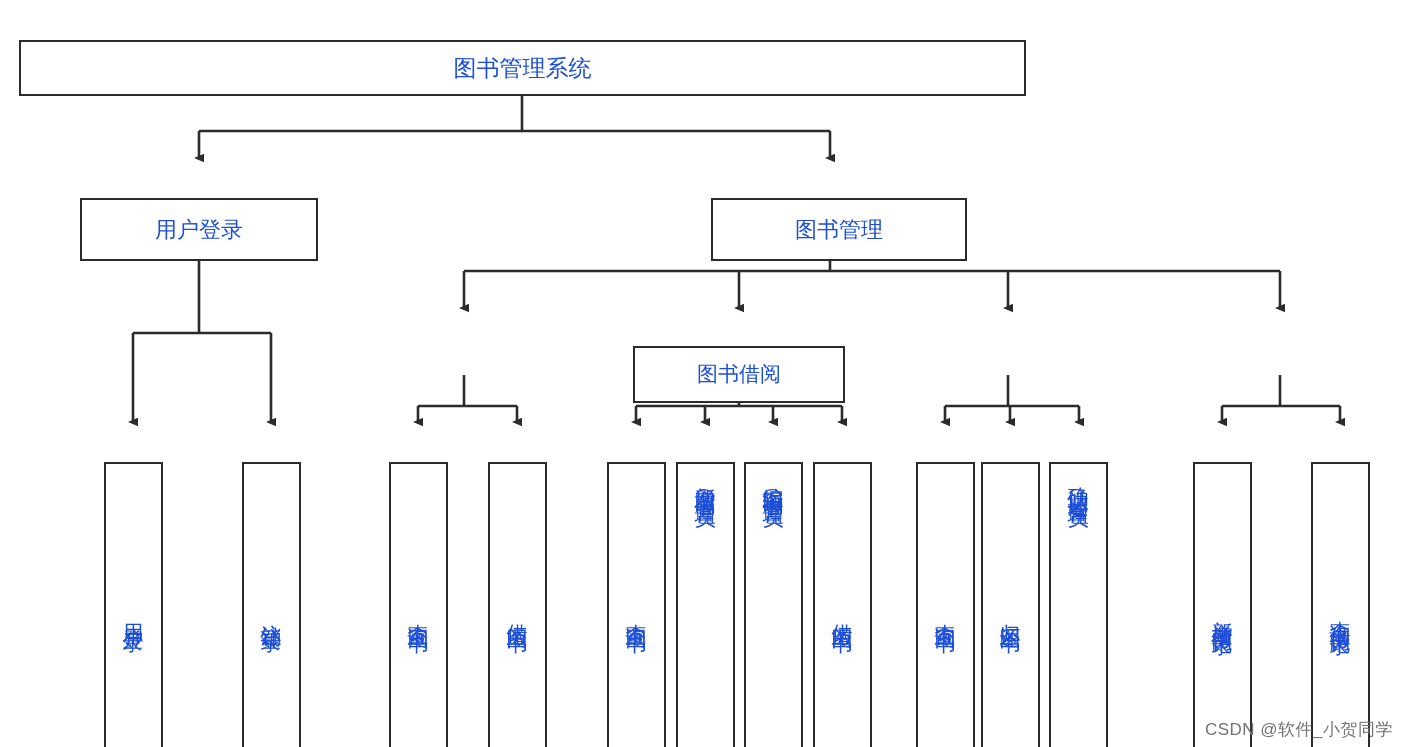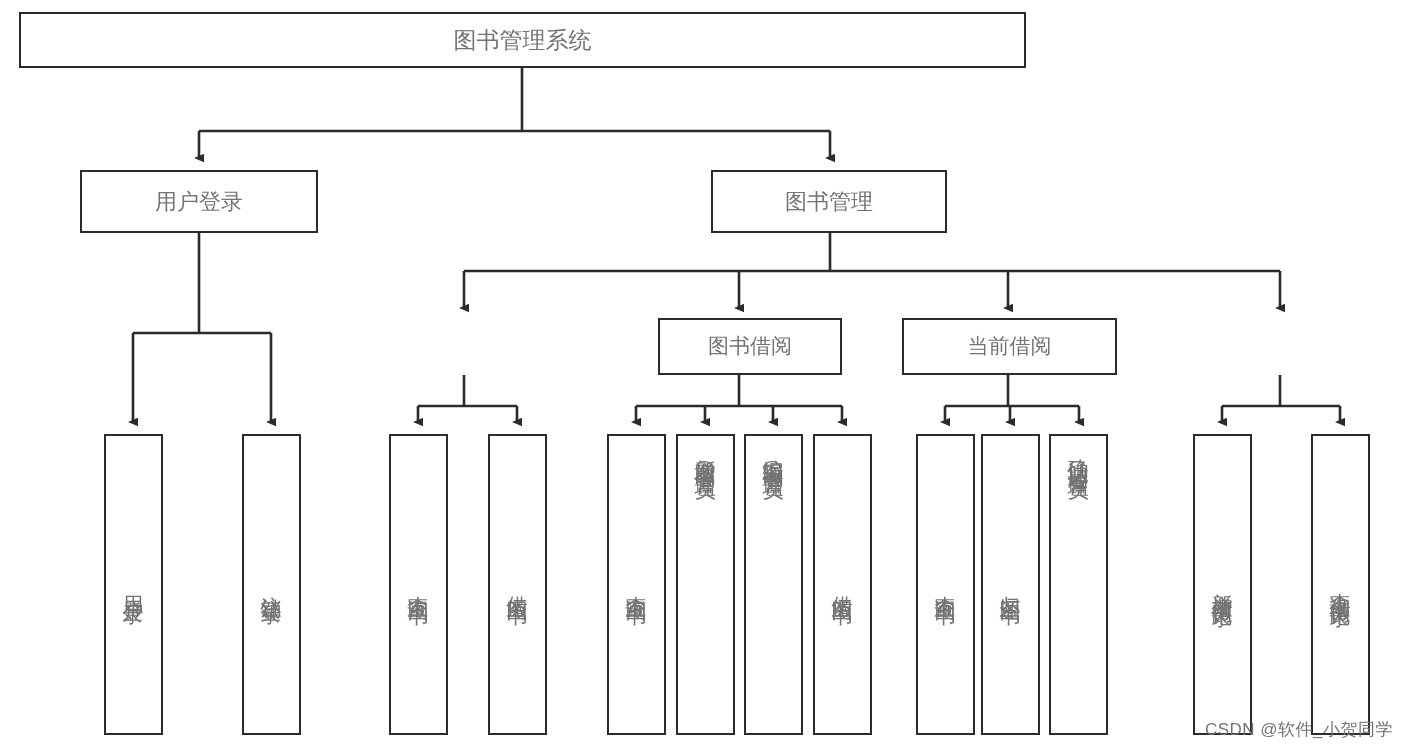--- a/index.html
+++ b/index.html
@@ -27,21 +27,22 @@
     height: 747px;
   }
   .node-box {
     position: absolute;
     box-sizing: border-box;
     border: 2.5px solid #2b2b2b;
     background: #ffffff;
     display: flex;
     align-items: center;
     justify-content: center;
-    color: #737373;
+    color: #1d4ed8;
+    margin-top: 28px;
   }
   .node-label {
     display: block;
     text-align: center;
     line-height: 1.15;
     white-space: nowrap;
   }
   .node-root .node-label { font-size: 23px; }
   .node-l2 .node-label { font-size: 22px; }
   .node-l3 .node-label { font-size: 21px; }
@@ -129,29 +130,26 @@
     </g>
   </svg>
 
   <div class="node-box node-root" style="left:19px; top:12px; width:1007px; height:56px;">
     <span class="node-label">图书管理系统</span>
   </div>
 
   <div class="node-box node-l2" style="left:80px; top:170px; width:238px; height:63px;">
     <span class="node-label">用户登录</span>
   </div>
-  <div class="node-box node-l2" style="left:711px; top:170px; width:236px; height:63px;">
+  <div class="node-box node-l2" style="left:711px; top:170px; width:256px; height:63px;">
     <span class="node-label">图书管理</span>
   </div>
 
-  <div class="node-box node-l3" style="left:658px; top:318px; width:184px; height:57px;">
+  <div class="node-box node-l3" style="left:633px; top:318px; width:212px; height:57px;">
     <span class="node-label">图书借阅</span>
-  </div>
-  <div class="node-box node-l3" style="left:902px; top:318px; width:215px; height:57px;">
-    <span class="node-label">当前借阅</span>
   </div>
 
   <div class="node-box node-leaf leaf-center" style="left:104px; top:434px; width:59px; height:301px;">
     <span class="node-label">用户登录</span>
   </div>
   <div class="node-box node-leaf leaf-center" style="left:242px; top:434px; width:59px; height:301px;">
     <span class="node-label">注销登录</span>
   </div>
 
   <div class="node-box node-leaf leaf-center" style="left:389px; top:434px; width:59px; height:301px;">

